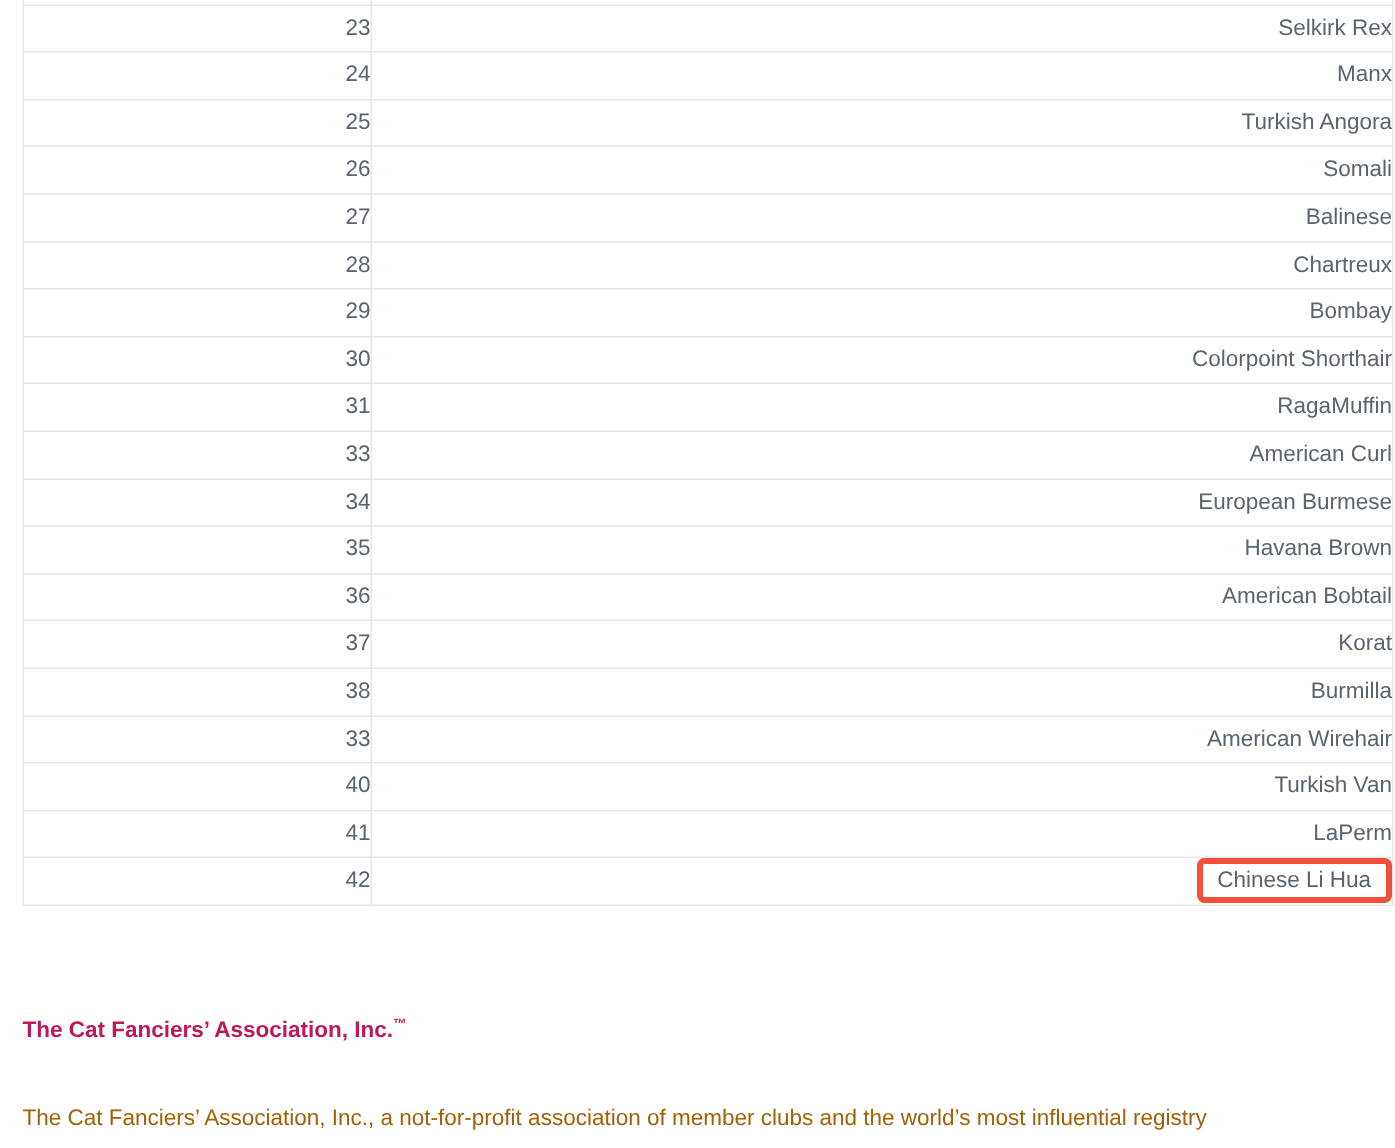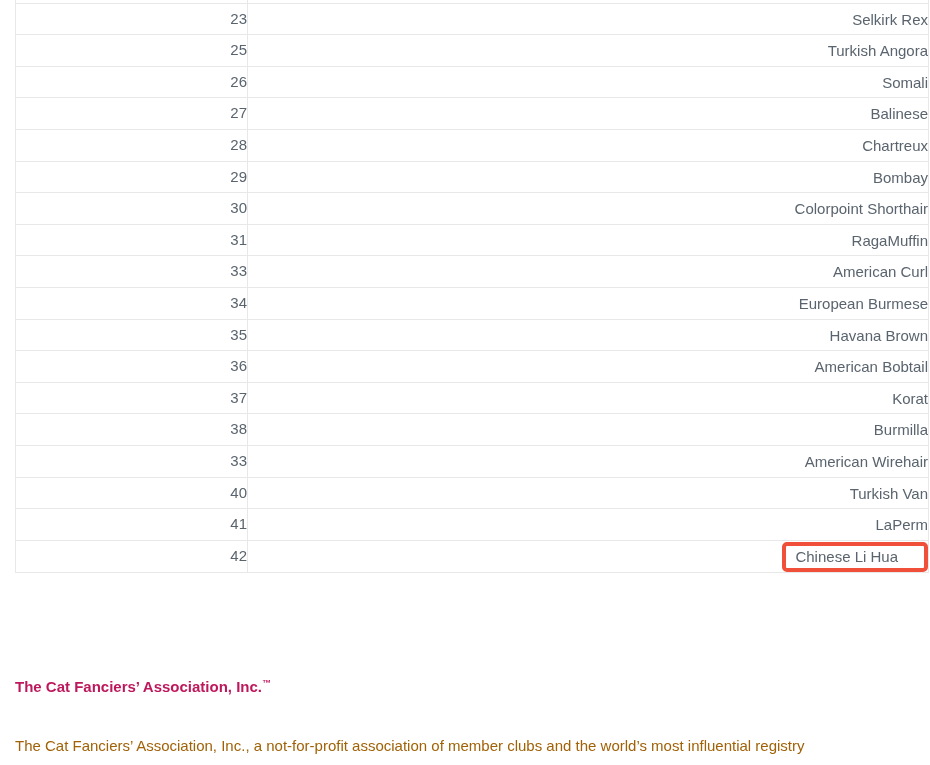--- a/index.html
+++ b/index.html
@@ -52,21 +52,21 @@
   }
   td.breed .cell-inner {
     display: inline-block;
     line-height: 20px;
     vertical-align: middle;
   }
   
   tr.highlighted td.breed .cell-inner {
     border: 4px solid #f0503a;
     border-radius: 5px;
-    padding: 1px 26px 1px 9px;
+    padding: 1px 10px 1px 9px;
     margin-left: -10px;
   }
 
   
   .prose {
     position: absolute;
     left: 15px;
     top: 676px;
     width: 905px;
   }
@@ -104,20 +104,24 @@
       <col class="c-breed">
     </colgroup>
     <tbody id="breeds-body">
         <tr class="row">
           <td class="rank">22</td>
           <td class="breed"></td>
         </tr>
         <tr class="row">
           <td class="rank">23</td>
           <td class="breed"><span class="cell-inner">Selkirk Rex</span></td>
+        </tr>
+        <tr class="row">
+          <td class="rank">24</td>
+          <td class="breed"><span class="cell-inner">Manx</span></td>
         </tr>
         <tr class="row">
           <td class="rank">25</td>
           <td class="breed"><span class="cell-inner">Turkish Angora</span></td>
         </tr>
         <tr class="row">
           <td class="rank">26</td>
           <td class="breed"><span class="cell-inner">Somali</span></td>
         </tr>
         <tr class="row">

